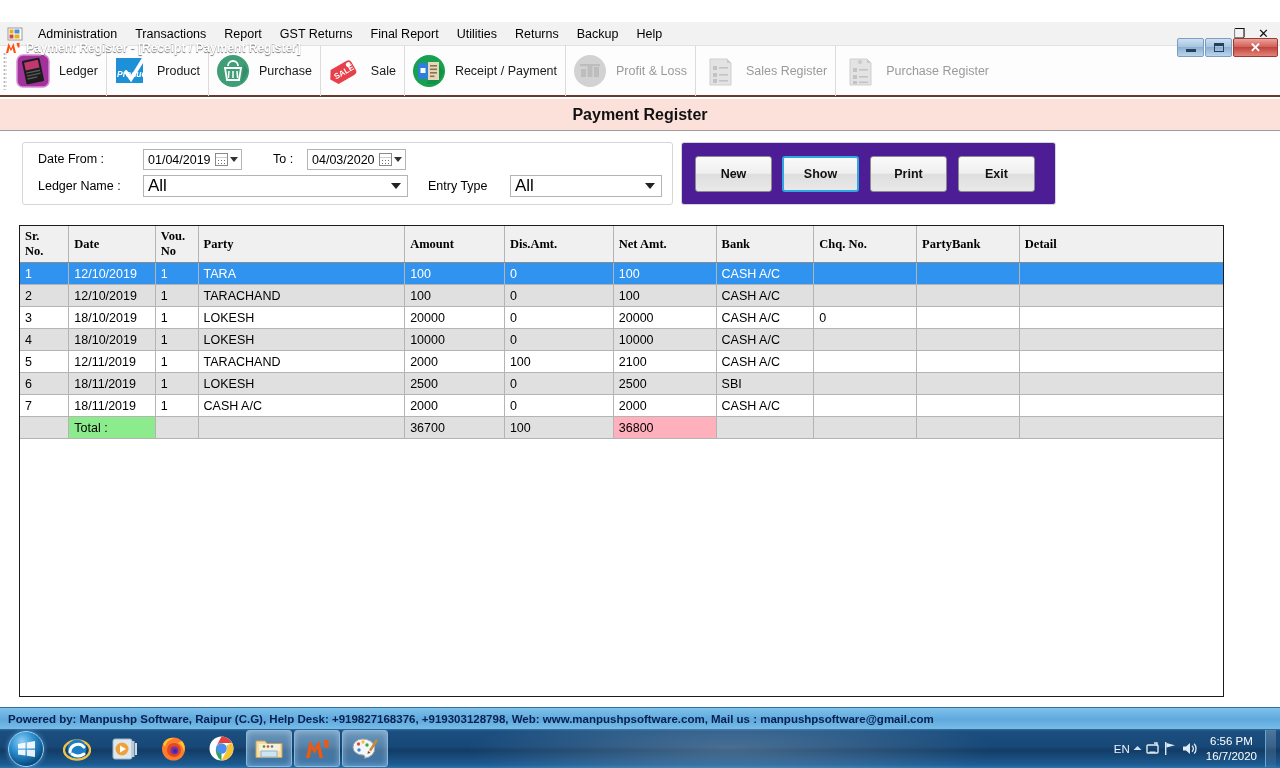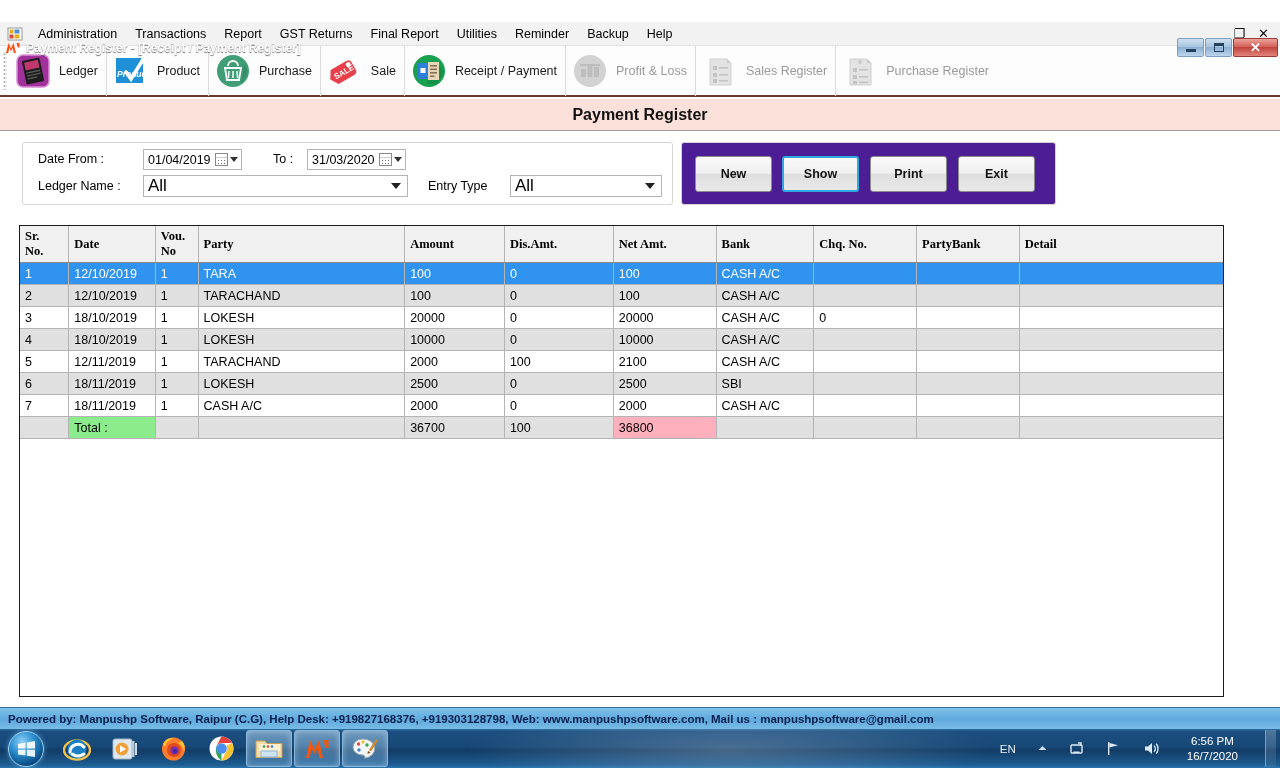--- a/index.html
+++ b/index.html
@@ -216,21 +216,21 @@
   }
   .tbk-item {
     width: 46px; height: 37px; margin-left: 2px; position: relative; flex:none; z-index:2;
     display:flex; align-items:center; justify-content:center;
   }
   .tbk-item.open {
     border: 1px solid #86b8dd; border-radius: 3px;
     background: linear-gradient(to bottom, rgba(190,225,250,.50), rgba(120,175,222,.33));
     box-shadow: inset 0 0 6px rgba(255,255,255,.35);
   }
-  .tray { margin-left: auto; display: flex; align-items: center; gap: 21px; padding-right: 4px; z-index:2;}
+  .tray { margin-left: auto; display: flex; align-items: center; gap: 2px; padding-right: 4px; z-index:2;}
   .tray .txt { color: #e9f3fb; font-size: 11.5px; }
   .clock { color: #fff; font-size: 11.5px; text-align: center; line-height: 15px; padding: 0 6px;}
   .showdesk { width: 11px; height: 37px; border-left: 1px solid #6aa3cd;
     background: linear-gradient(to bottom, rgba(255,255,255,.22), rgba(255,255,255,.05)); }
   svg { display: block; }
 </style>
 </head>
 <body>
 
 <div id="app">
@@ -263,21 +263,21 @@
         <rect x="2.5" y="8.5" width="4" height="4" fill="#d04d3d"></rect>
         <rect x="7.5" y="8.5" width="5" height="4" fill="#e8b020"></rect>
       </svg>
     </div>
     <div class="menu-item">Administration</div>
     <div class="menu-item">Transactions</div>
     <div class="menu-item">Report</div>
     <div class="menu-item">GST Returns</div>
     <div class="menu-item">Final Report</div>
     <div class="menu-item">Utilities</div>
-    <div class="menu-item">Reminder</div>
+    <div class="menu-item">Returns</div>
     <div class="menu-item">Backup</div>
     <div class="menu-item">Help</div>
     <div class="mdi-btns">
       <div class="mdi-btn">_</div>
       <div class="mdi-btn">❐</div>
       <div class="mdi-btn">✕</div>
     </div>
   </div>
 
   <div class="toolbar">
@@ -422,21 +422,21 @@
     <div class="filterbox">
       <div class="fm-label" style="left:15px; top:9px;">Date From :</div>
       <div class="dateinput" style="left:120px; top:6px; width:99px;">
         <span>01/04/2019</span>
         <i class="cal"></i>
         <i class="spin"></i>
       </div>
 
       <div class="fm-label" style="left:250px; top:9px;">To :</div>
       <div class="dateinput" style="left:284px; top:6px; width:99px;">
-        <span>31/03/2020</span>
+        <span>04/03/2020</span>
         <i class="cal"></i>
         <i class="spin"></i>
       </div>
 
       <div class="fm-label" style="left:15px; top:36px;">Ledger Name :</div>
       <div class="combo" style="left:120px; top:32px; width:265px;">
         <span>All</span>
         <i class="arr"></i>
       </div>
 

